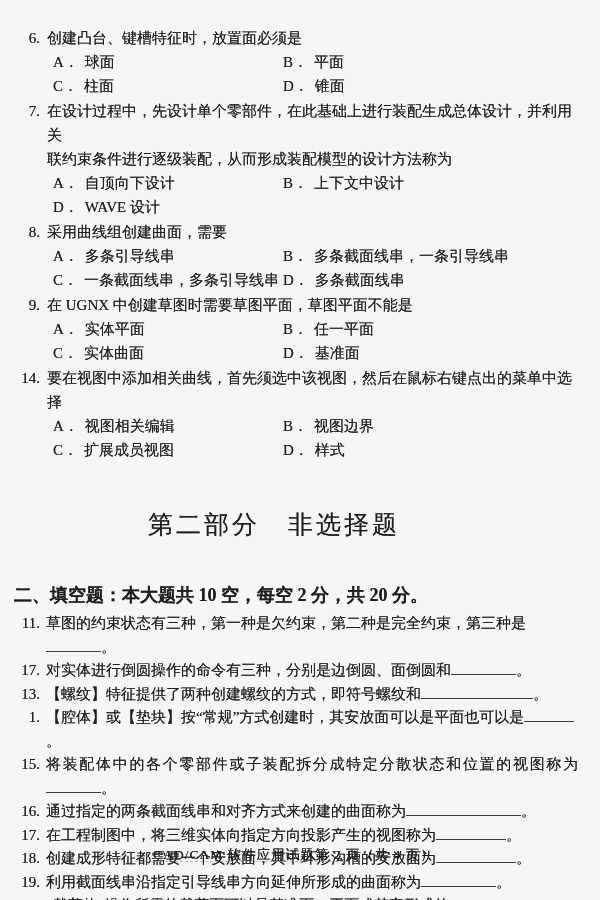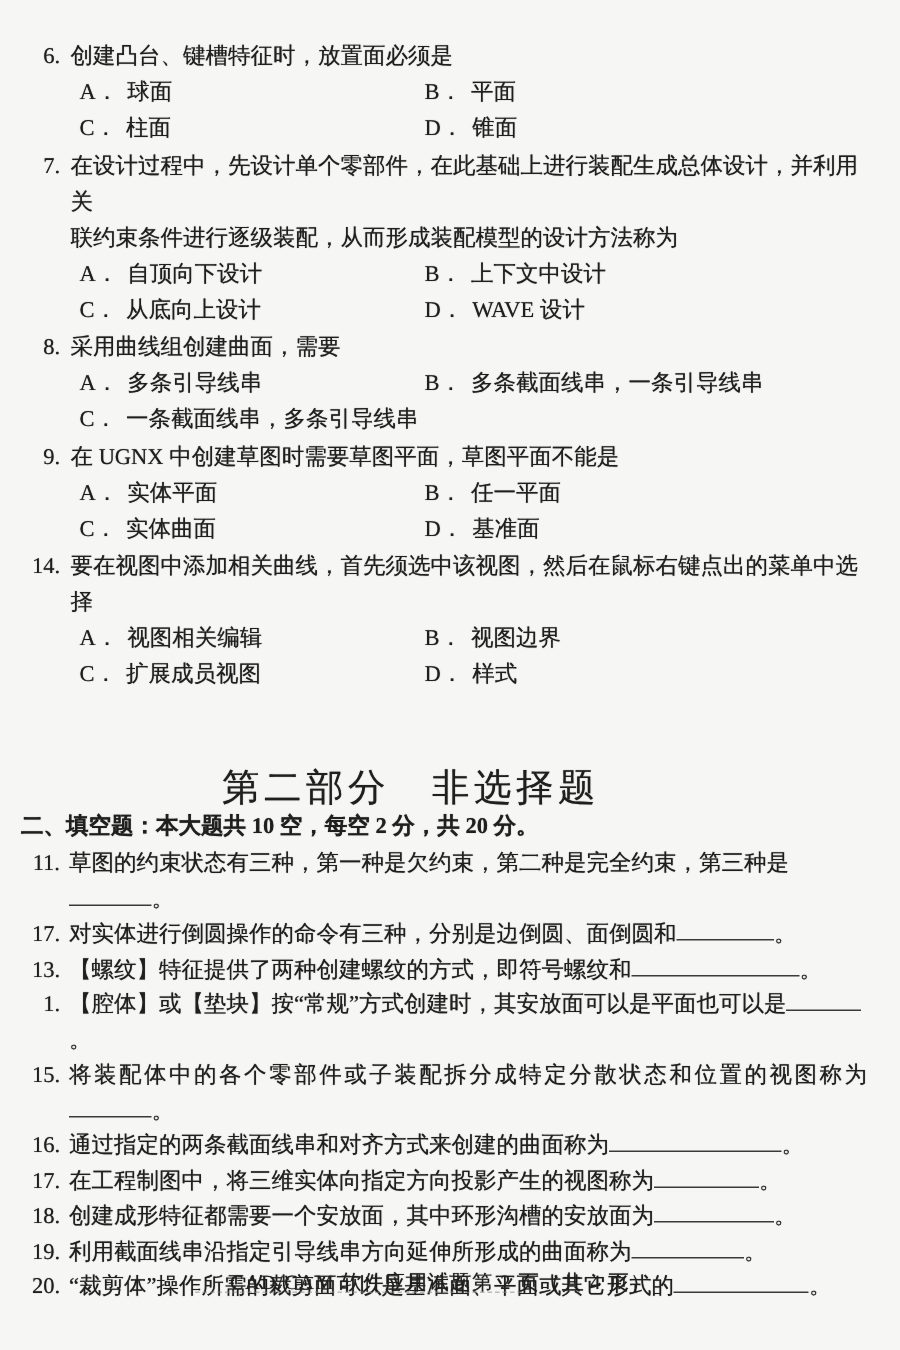--- a/index.html
+++ b/index.html
@@ -23,21 +23,21 @@
   .qbody{flex:1;min-width:0;font-family:Liberation Serif, serif;}
   .opts{display:grid;grid-template-columns:230px 1fr;padding-left:6px;}
   .opt{white-space:nowrap;}
   .opt-label{margin-right:6px;}
 
   
   .part2-heading{
     margin-top:46px;width:520px;text-align:center;
     font-size:25px;font-weight:normal;letter-spacing:3px;
   }
-  .section-title{font-size:15px;font-weight:bold;}
+  .section-title{margin-top:42px;font-size:18px;font-weight:bold;}
 
   
   .fill-area{margin-top:5px;font-size:15px;line-height:23.5px;}
   .fq{display:flex;}
   .fq .qnum{flex:0 0 26px;margin-right:6px;}
   .blank{
     display:inline-block;height:13px;
     border-bottom:1px solid #3a3a3a;
     vertical-align:baseline;
   }
@@ -73,33 +73,33 @@
           </div>
         </div>
         <div class="q">
           <span class="qnum">7.</span>
           <div class="qbody">
             <div class="qline">在设计过程中，先设计单个零部件，在此基础上进行装配生成总体设计，并利用关</div>
             <div class="qline">联约束条件进行逐级装配，从而形成装配模型的设计方法称为</div>
             <div class="opts">
               <span class="opt"><span class="opt-label">A．</span><span class="opt-text">自顶向下设计</span></span>
               <span class="opt"><span class="opt-label">B．</span><span class="opt-text">上下文中设计</span></span>
-              <span class="opt"><span class="opt-label">C．</span><span class="opt-text">从底向上设计</span></span>
               <span class="opt"><span class="opt-label">D．</span><span class="opt-text">WAVE 设计</span></span>
             </div>
           </div>
         </div>
         <div class="q">
           <span class="qnum">8.</span>
           <div class="qbody">
             <div class="qline">采用曲线组创建曲面，需要</div>
             <div class="opts">
               <span class="opt"><span class="opt-label">A．</span><span class="opt-text">多条引导线串</span></span>
               <span class="opt"><span class="opt-label">B．</span><span class="opt-text">多条截面线串，一条引导线串</span></span>
               <span class="opt"><span class="opt-label">C．</span><span class="opt-text">一条截面线串，多条引导线串</span></span>
+              <span class="opt"><span class="opt-label">D．</span><span class="opt-text">多条截面线串</span></span>
             </div>
           </div>
         </div>
         <div class="q">
           <span class="qnum">9.</span>
           <div class="qbody">
             <div class="qline">在 UGNX 中创建草图时需要草图平面，草图平面不能是</div>
             <div class="opts">
               <span class="opt"><span class="opt-label">A．</span><span class="opt-text">实体平面</span></span>
               <span class="opt"><span class="opt-label">B．</span><span class="opt-text">任一平面</span></span>

